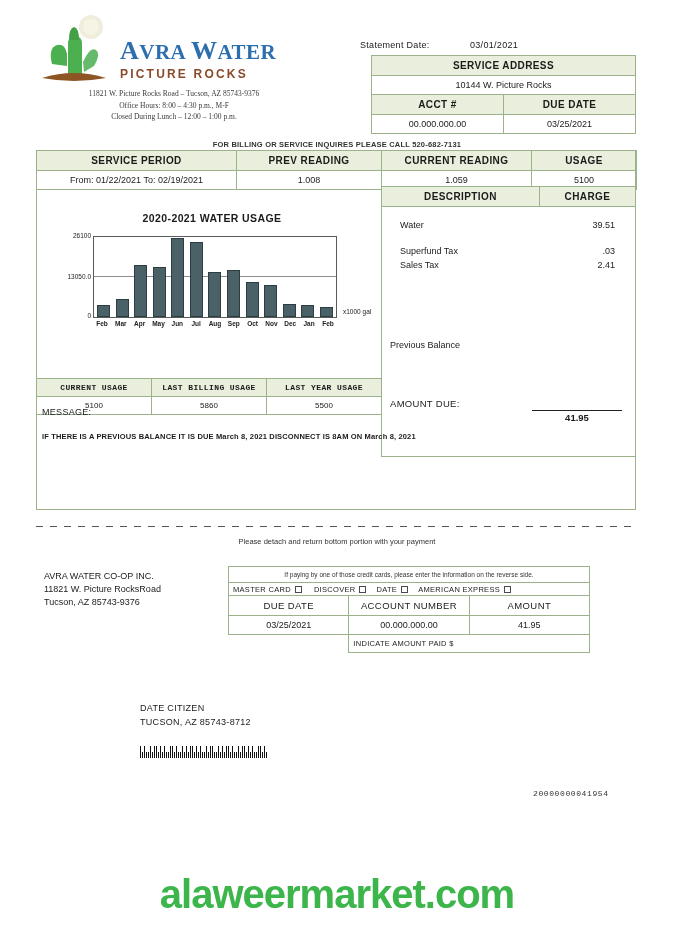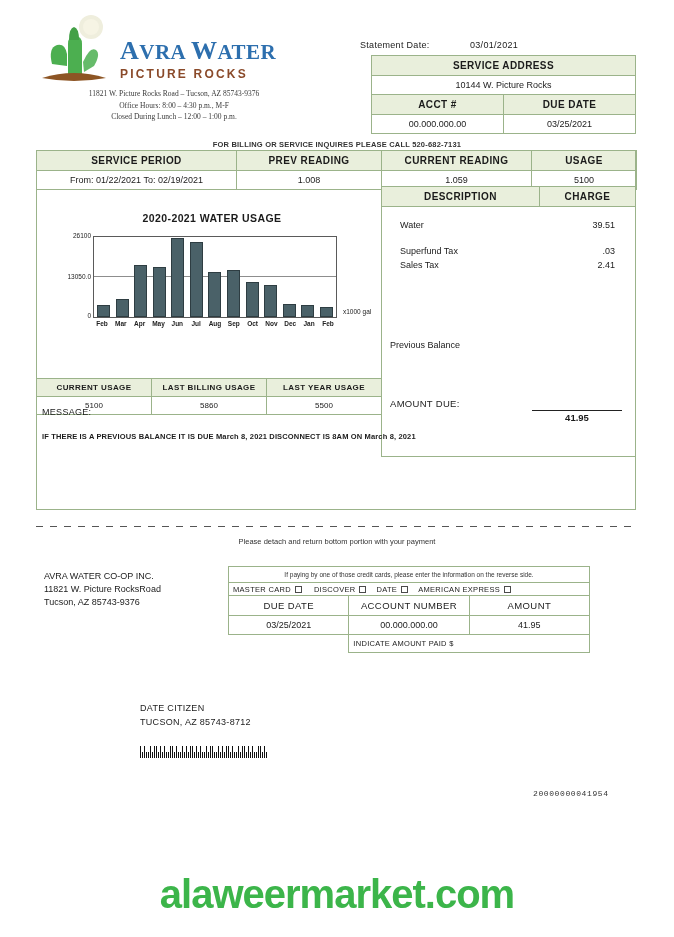--- a/index.html
+++ b/index.html
@@ -116,21 +116,21 @@
   .unit { position:absolute; left:296px; top:96px; font-size:6.5px; white-space:nowrap; }
   .chart-wm {
     position:absolute; left:96px; top:28px; width:150px;
     text-align:center; font-size:7px; line-height:1.8; color:#dfe4ea;
     pointer-events:none; filter:blur(.4px);
   }
 
   
   .usage-tbl { position:absolute; left:0; top:228px; width:345px; }
   .usage-tbl td { width:115px; }
-  .usage-tbl .th { height:13px; font-size:8px; }
+  .usage-tbl .th { height:13px; font-size:8px;font-family:Liberation Mono, monospace; }
   .usage-tbl .td { height:13px; font-size:8px; }
   .msg-wide {
     position:absolute; left:0; top:254px; width:664px; height:53px;
   }
   .msg-lbl { position:absolute; left:6px; top:3px; font-size:9px; letter-spacing:.3px; }
   .msg-txt { position:absolute; left:6px; top:28px; font-size:7.5px; font-weight:bold; letter-spacing:.15px; white-space:nowrap; }
 
   .outer-frame {
     position:absolute; left:36px; top:150px; width:600px; height:360px;
     border:1px solid #9bb38a; pointer-events:none;

